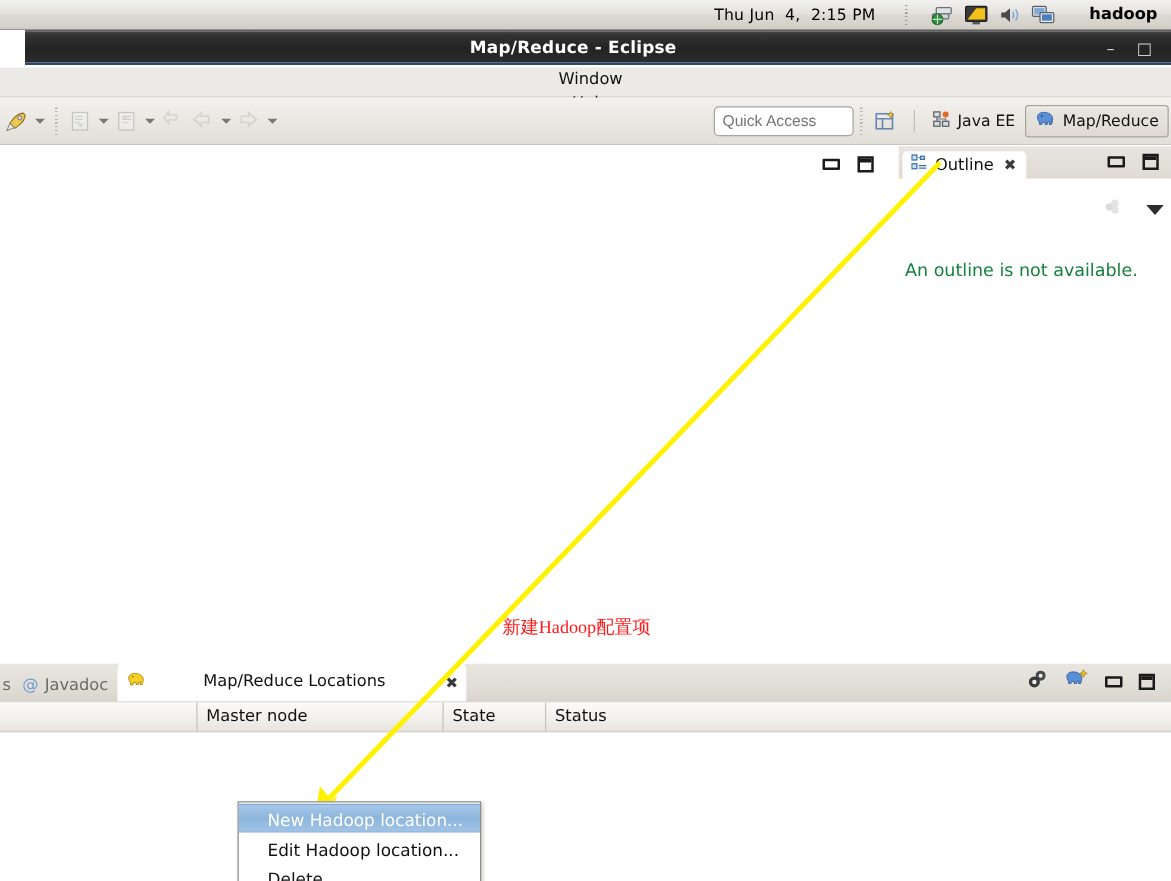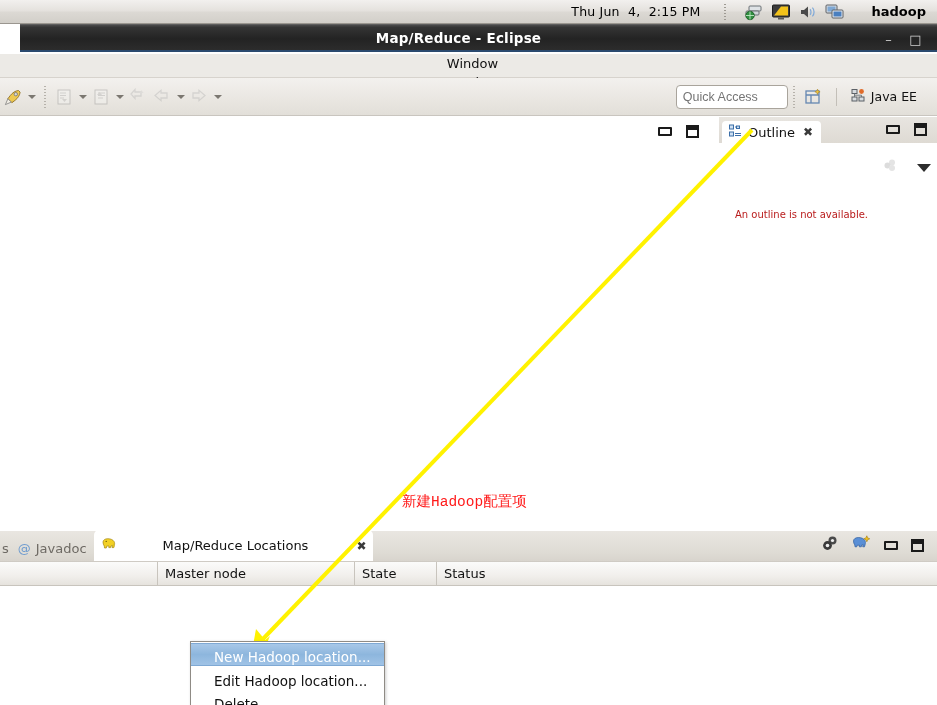--- a/index.html
+++ b/index.html
@@ -80,21 +80,21 @@
   .tb-caret::after {
     content: ""; position: absolute; left: 2px; top: 9px;
     border-left: 4px solid transparent; border-right: 4px solid transparent;
     border-top: 4px solid #7b7770;
   }
   .tb-sep {
     width: 2px; height: 22px; margin: 0 5px;
     background: repeating-linear-gradient(to bottom, #b6b2ab 0 1px, transparent 1px 3px);
   }
   .tb-right {
-    margin-left: auto; display: flex; align-items: center; padding-right: 12px; gap: 0;
+    margin-left: auto; display: flex; align-items: center; padding-right: 2px; gap: 0;
   }
   .quick-access {
     width: 112px; height: 24px; border: 1px solid #a9a49c; border-radius: 4px;
     background: #ffffff; font-size: 12.5px; color: #8d8d8d;
     padding: 0 6px; outline: none;
   }
   .persp-btn {
     display: flex; align-items: center; gap: 5px;
     padding: 3px 7px; font-size: 12.5px; color: #111; border-radius: 3px;
     border: 1px solid transparent; cursor: default;
@@ -140,21 +140,21 @@
   }
   .outline-tabctl {
     position: absolute; right: 10px; top: 6px;
     display: flex; align-items: center; gap: 14px;
   }
   .outline-body { position: absolute; left: 0; top: 26px; width: 218px; bottom: 0; background: #fff; }
   .outline-toolbar {
     position: absolute; right: 6px; top: 14px; display: flex; align-items: center; gap: 18px;
   }
   .outline-msg {
-    position: absolute; left: 16px; top: 66px; font-size: 10px; color: #b91c1c;
+    position: absolute; left: 5px; top: 66px; font-size: 14px; color: #15803d;
   }
   .view-menu-arrow {
     width: 0; height: 0;
     border-left: 7px solid transparent; border-right: 7px solid transparent;
     border-top: 8px solid #2d2d2d;
   }
 
   
   .bottom-stack {
     position: absolute; left: 0; top: 531px; width: 937px; height: 174px;
@@ -210,21 +210,21 @@
     background: linear-gradient(to bottom, #a8c8e8 0%, #8db6dd 50%, #a0c3e6 100%);
     border-top: 1px solid #7fa9d4; border-bottom: 1px solid #7fa9d4;
     color: #ffffff;
   }
 
   
   .anno-svg { position: absolute; left: 0; top: 0; width: 937px; height: 705px; pointer-events: none; z-index: 30; }
   .anno-text {
     position: absolute; left: 402px; top: 492px;
     font-size: 14.5px; color: #ff1a1a; z-index: 31;
-    font-family: Liberation Mono, monospace;
+    font-family: Liberation Serif, serif;
     white-space: nowrap;
   }
 </style>
 </head>
 <body>
 
 <div id="root">
 
   <div class="gnome-panel">
     <div class="gnome-clock">Thu Jun  4,  2:15 PM</div>
@@ -340,20 +340,30 @@
           <svg width="15" height="15" viewBox="0 0 15 15">
             <rect x="1" y="1.5" width="5" height="4" fill="#d8dce0" stroke="#5b6066"></rect>
             <rect x="1" y="9" width="5" height="4" fill="#d8dce0" stroke="#5b6066"></rect>
             <rect x="8" y="9" width="5" height="4" fill="#d8dce0" stroke="#5b6066"></rect>
             <path d="M3.5 5.5v3.5M3.5 7.2h7v1.8" stroke="#6a7076" stroke-width="0.9" fill="none"></path>
             <circle cx="10.5" cy="3.5" r="2.4" fill="#e06b2a"></circle>
           </svg>
         </span>
         <span>Java EE</span>
       </div>
+      <div class="persp-btn active">
+        <span>
+          <svg width="17" height="15" viewBox="0 0 17 15">
+            <path d="M2 5.5c0-2 2-3.6 5-3.6 3.2 0 5.6 1.3 6.6 3.1.7 1.3.6 2.9.2 4.3l-.6 2.2h-1.9l.4-2.3-1.6.5-.3 1.8H8l.2-1.7-2.4.1-.4 1.6H3.6l-.2-2C2.5 8.6 2 7.1 2 5.5z" fill="#5a8fd6" stroke="#2f5d9e" stroke-width="0.7"></path>
+            <path d="M12.8 6.6c1 .9 1.3 2.6 1 4.2h-1.3z" fill="#4a7cc0"></path>
+            <circle cx="5.4" cy="4.8" r="0.7" fill="#1b3a6b"></circle>
+          </svg>
+        </span>
+        <span>Map/Reduce</span>
+      </div>
     </div>
   </div>
 
   <div class="editor-area">
     <div class="editor-topbar">
       <span class="ico-min"></span>
       <span class="ico-max"></span>
     </div>
   </div>
 

